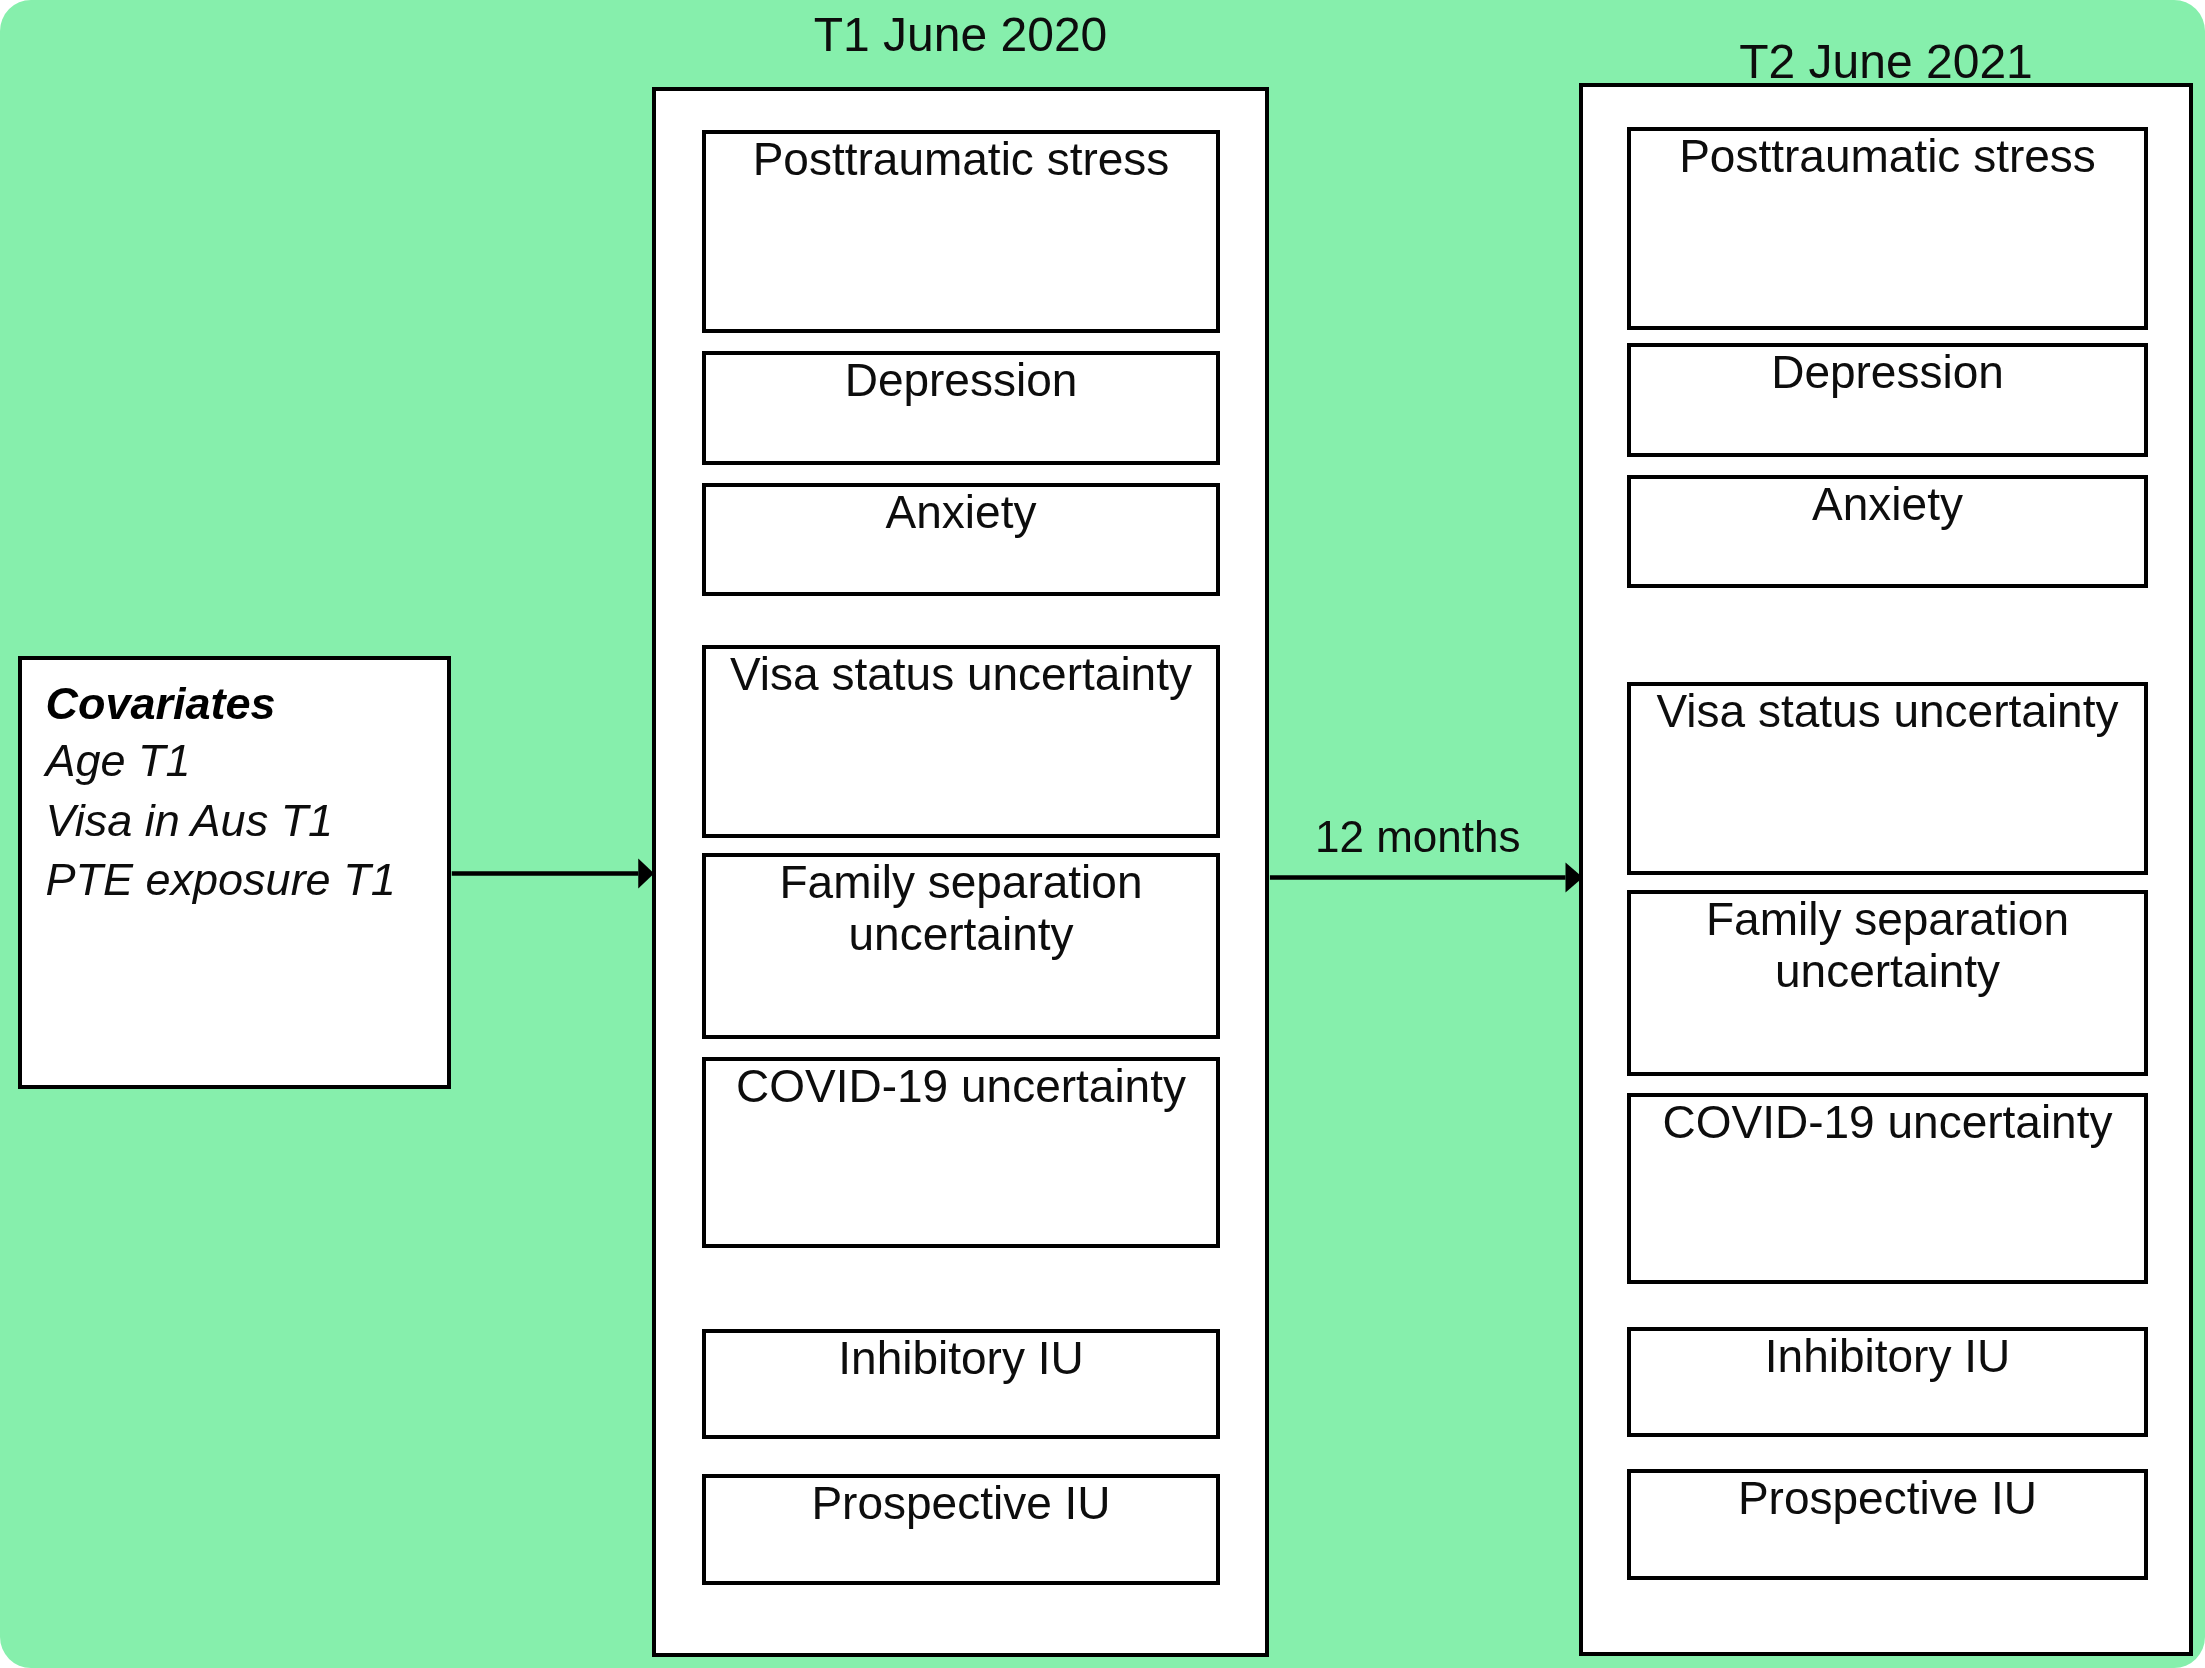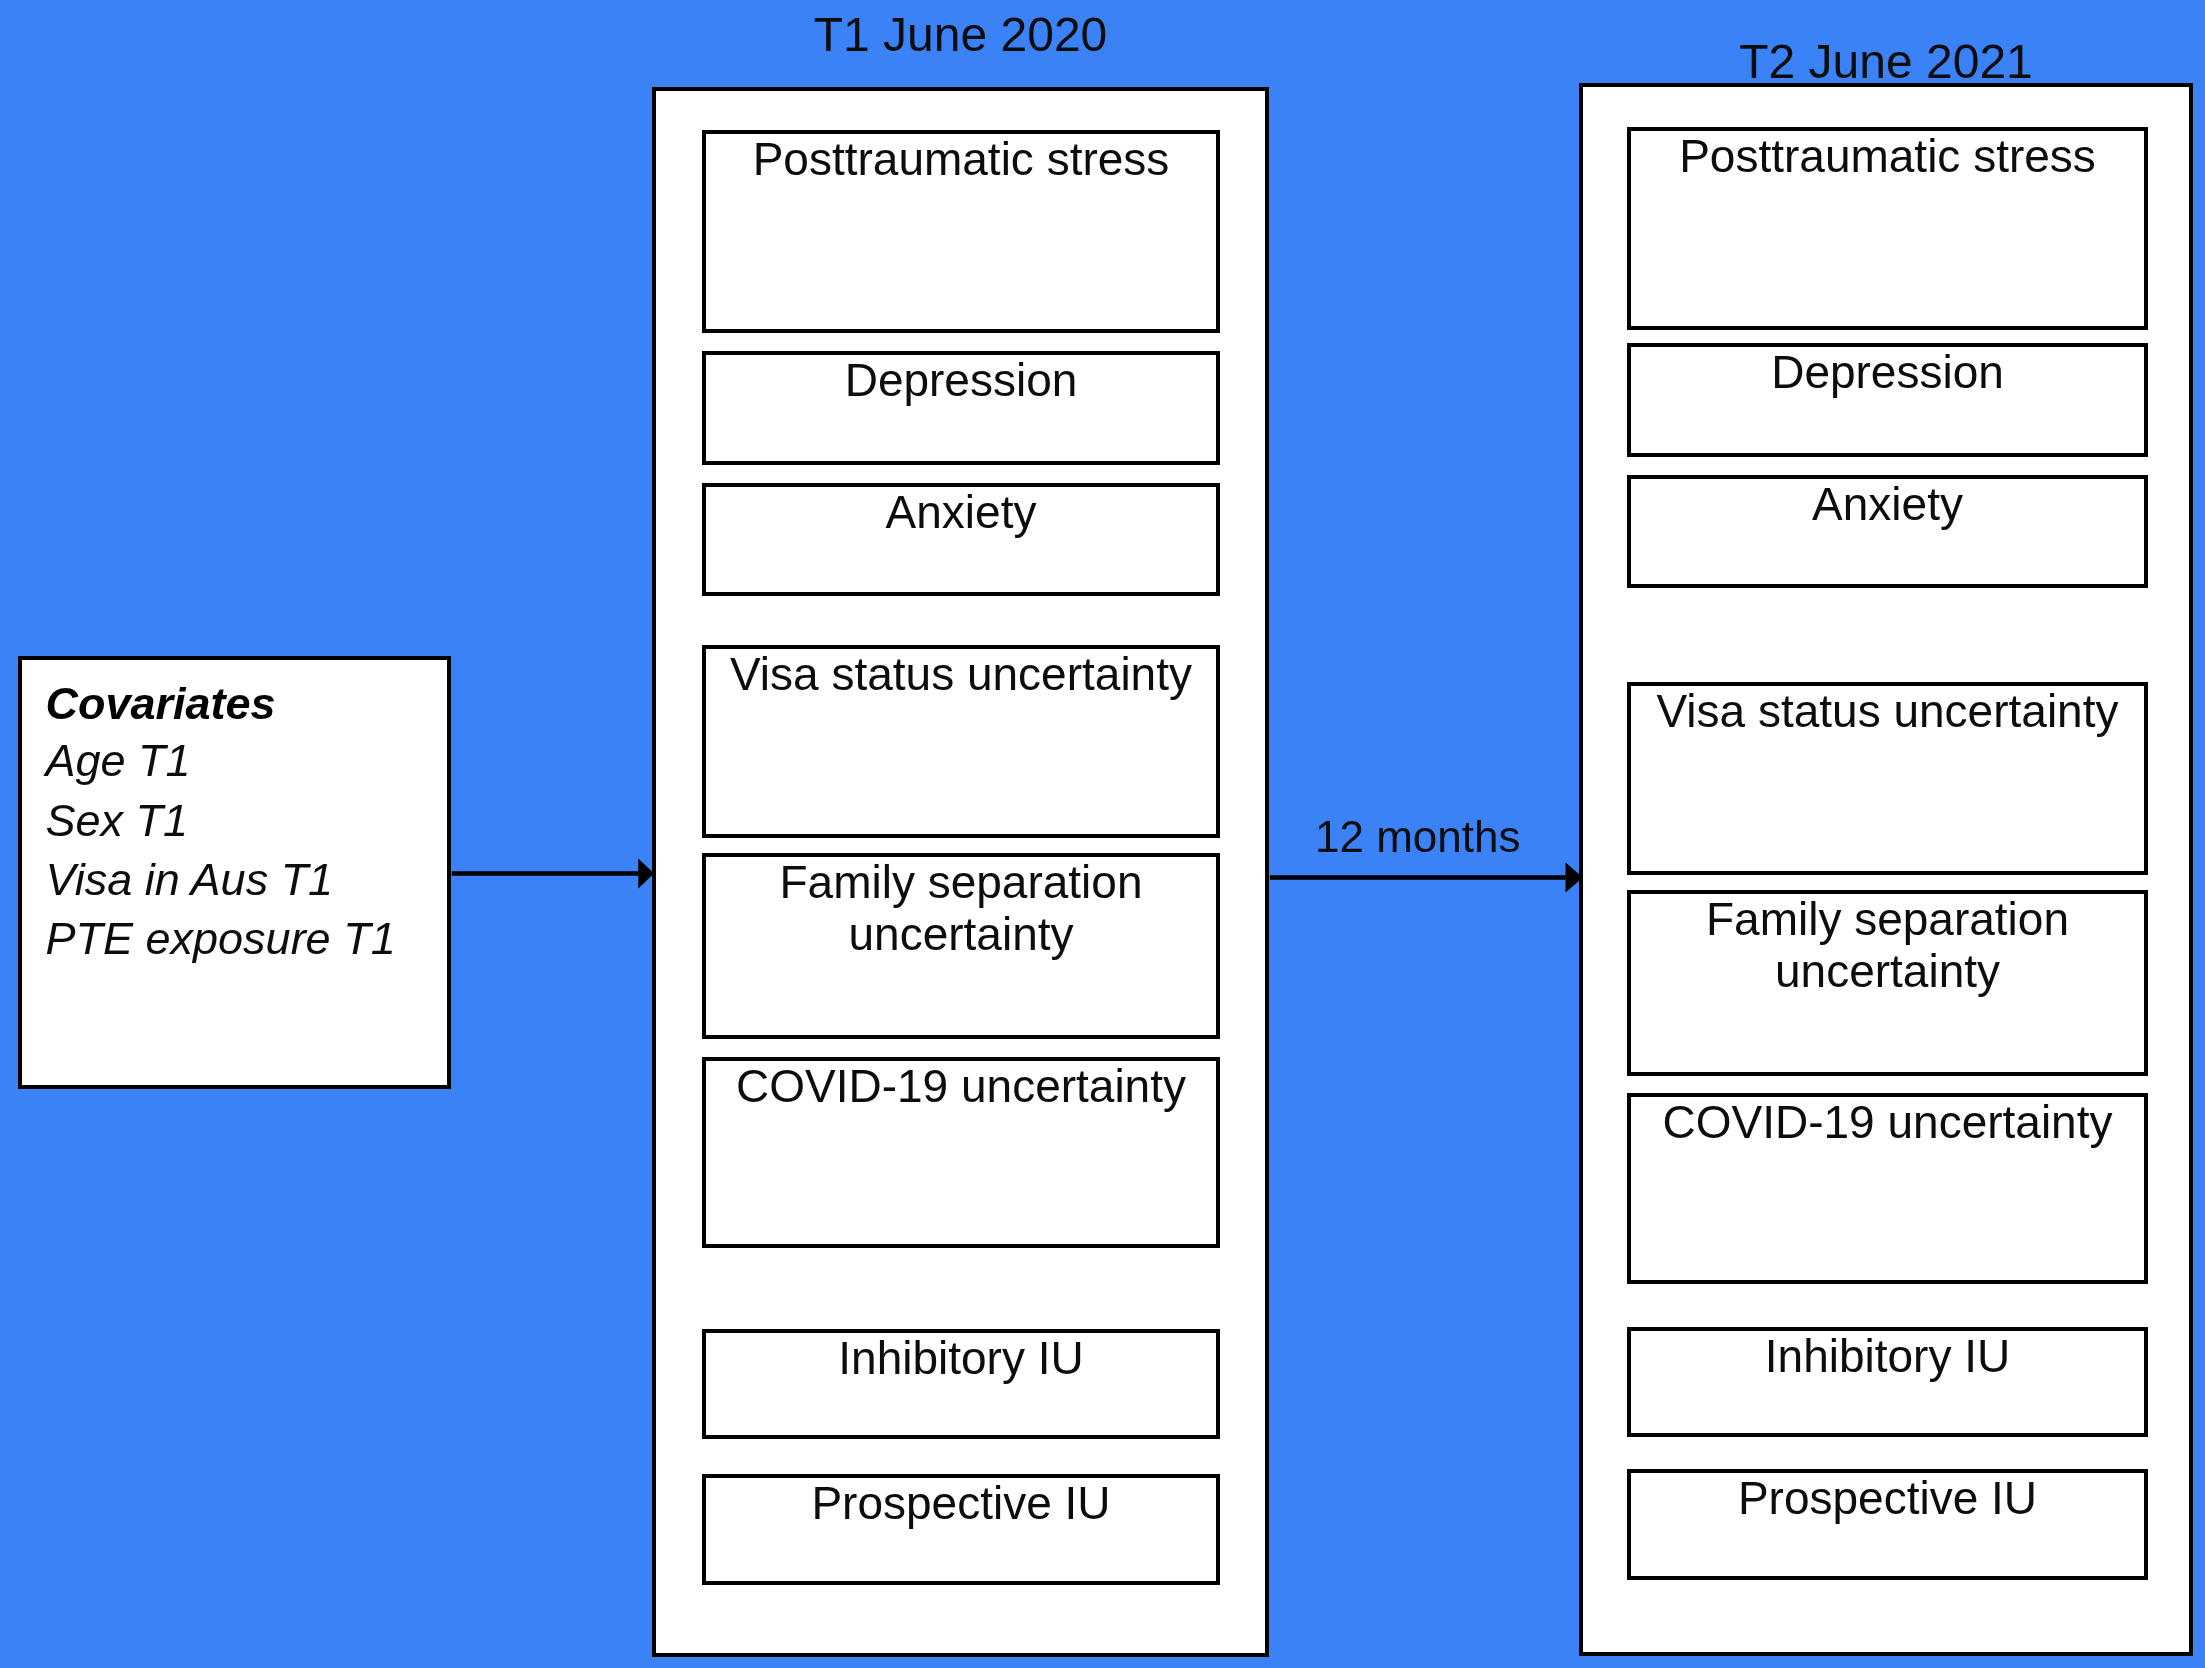--- a/index.html
+++ b/index.html
@@ -8,22 +8,23 @@
     background: #ffffff;
   }
   body {
     font-family: "Liberation Sans", sans-serif;
     color: #000000;
   }
   #canvas {
     position: relative;
     width: 2205px;
     height: 1668px;
-    background: #3b82f6;
+    background: #86efac;
     overflow: hidden;
+    border-radius: 31px;
   }
 
   
   .abs { position: absolute; box-sizing: border-box; }
 
   
   .col-header {
     font-size: 48px;
     line-height: 1;
     text-align: center;
@@ -90,21 +91,20 @@
 
 <div id="canvas">
 
   <div class="abs col-header" style="left:652px; top:11px; width:617px;">T1 June 2020</div>
 
   <div class="abs col-header" style="left:1579px; top:6.4px; width:614px;margin-top:32px;">T2 June 2021</div>
 
   <div class="abs covariates-box" style="left:17.5px; top:656px; width:433px; height:433px;">
     <div class="covariates-title">Covariates</div>
     <div class="covariates-item">Age T1</div>
-    <div class="covariates-item">Sex T1</div>
     <div class="covariates-item">Visa in Aus T1</div>
     <div class="covariates-item">PTE exposure T1</div>
   </div>
 
   <svg class="arrow-svg" style="left:451px; top:849px; width:207px; height:49px;" viewBox="0 0 260 62">
     <line x1="0" y1="31" x2="236" y2="31" stroke="#000000" stroke-width="6"></line>
     <polygon points="236,12 256,31 236,50" fill="#000000"></polygon>
   </svg>
 
   <div class="abs wave-container" style="left:652px; top:87px; width:617px; height:1570px;"></div>

